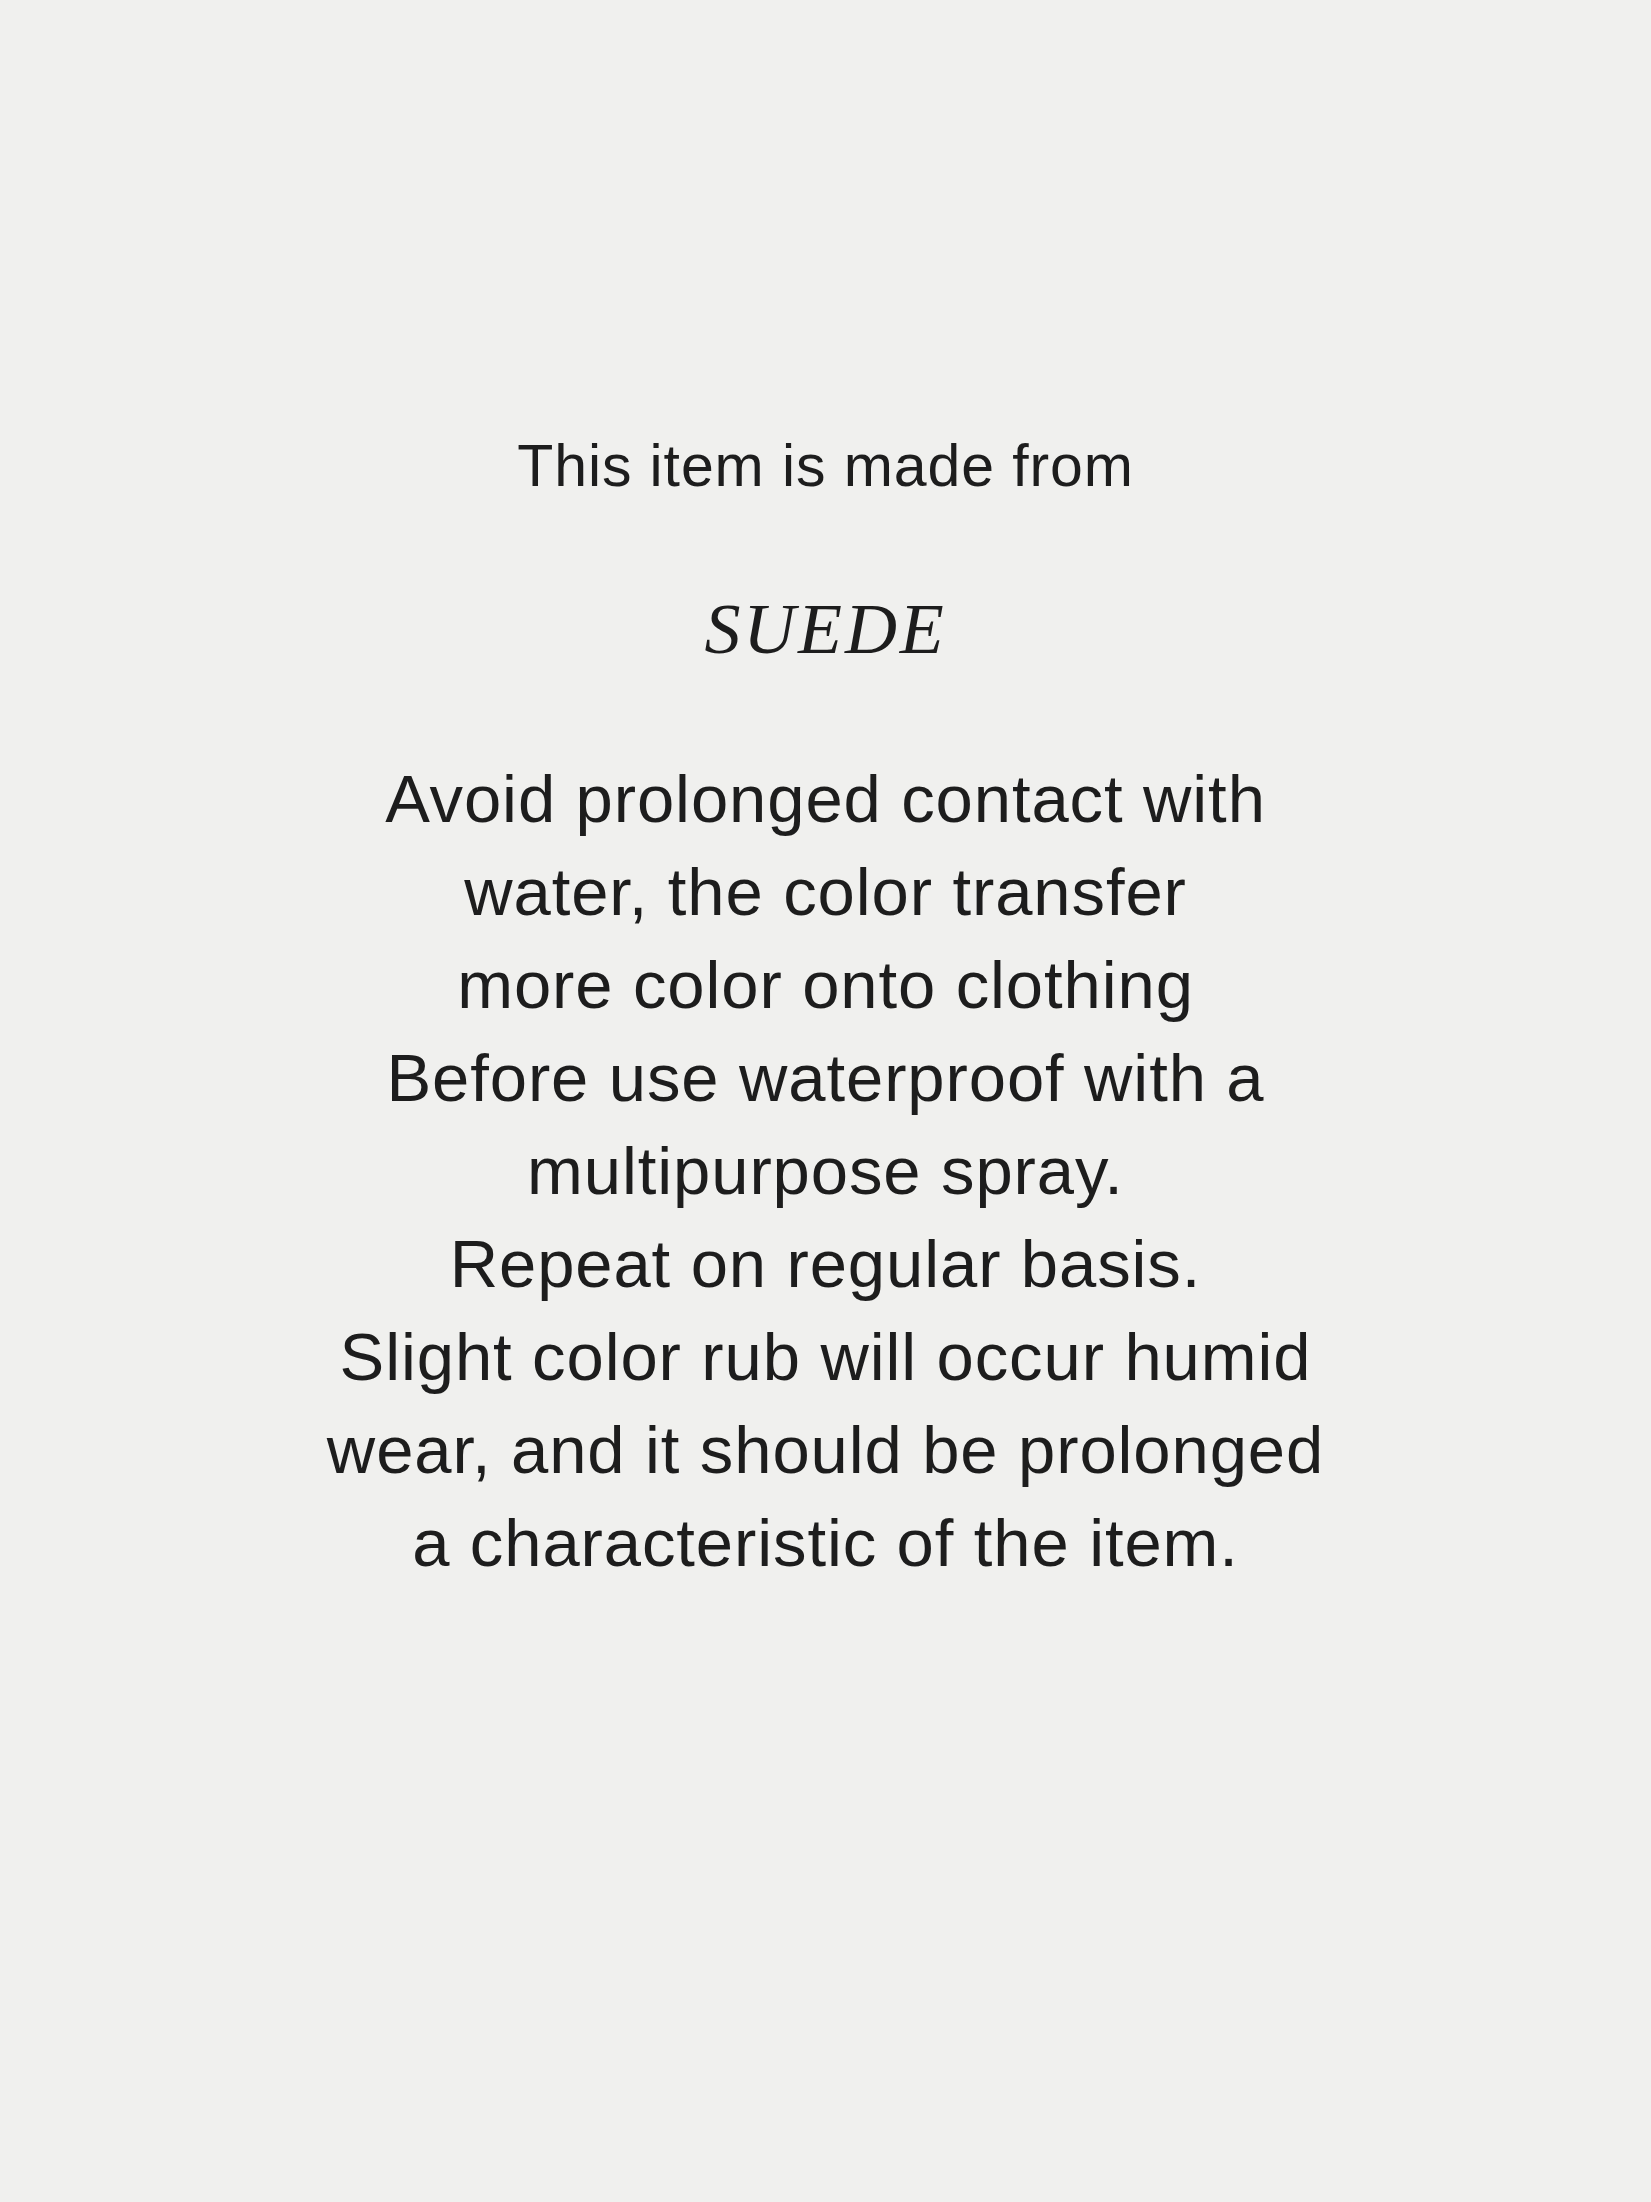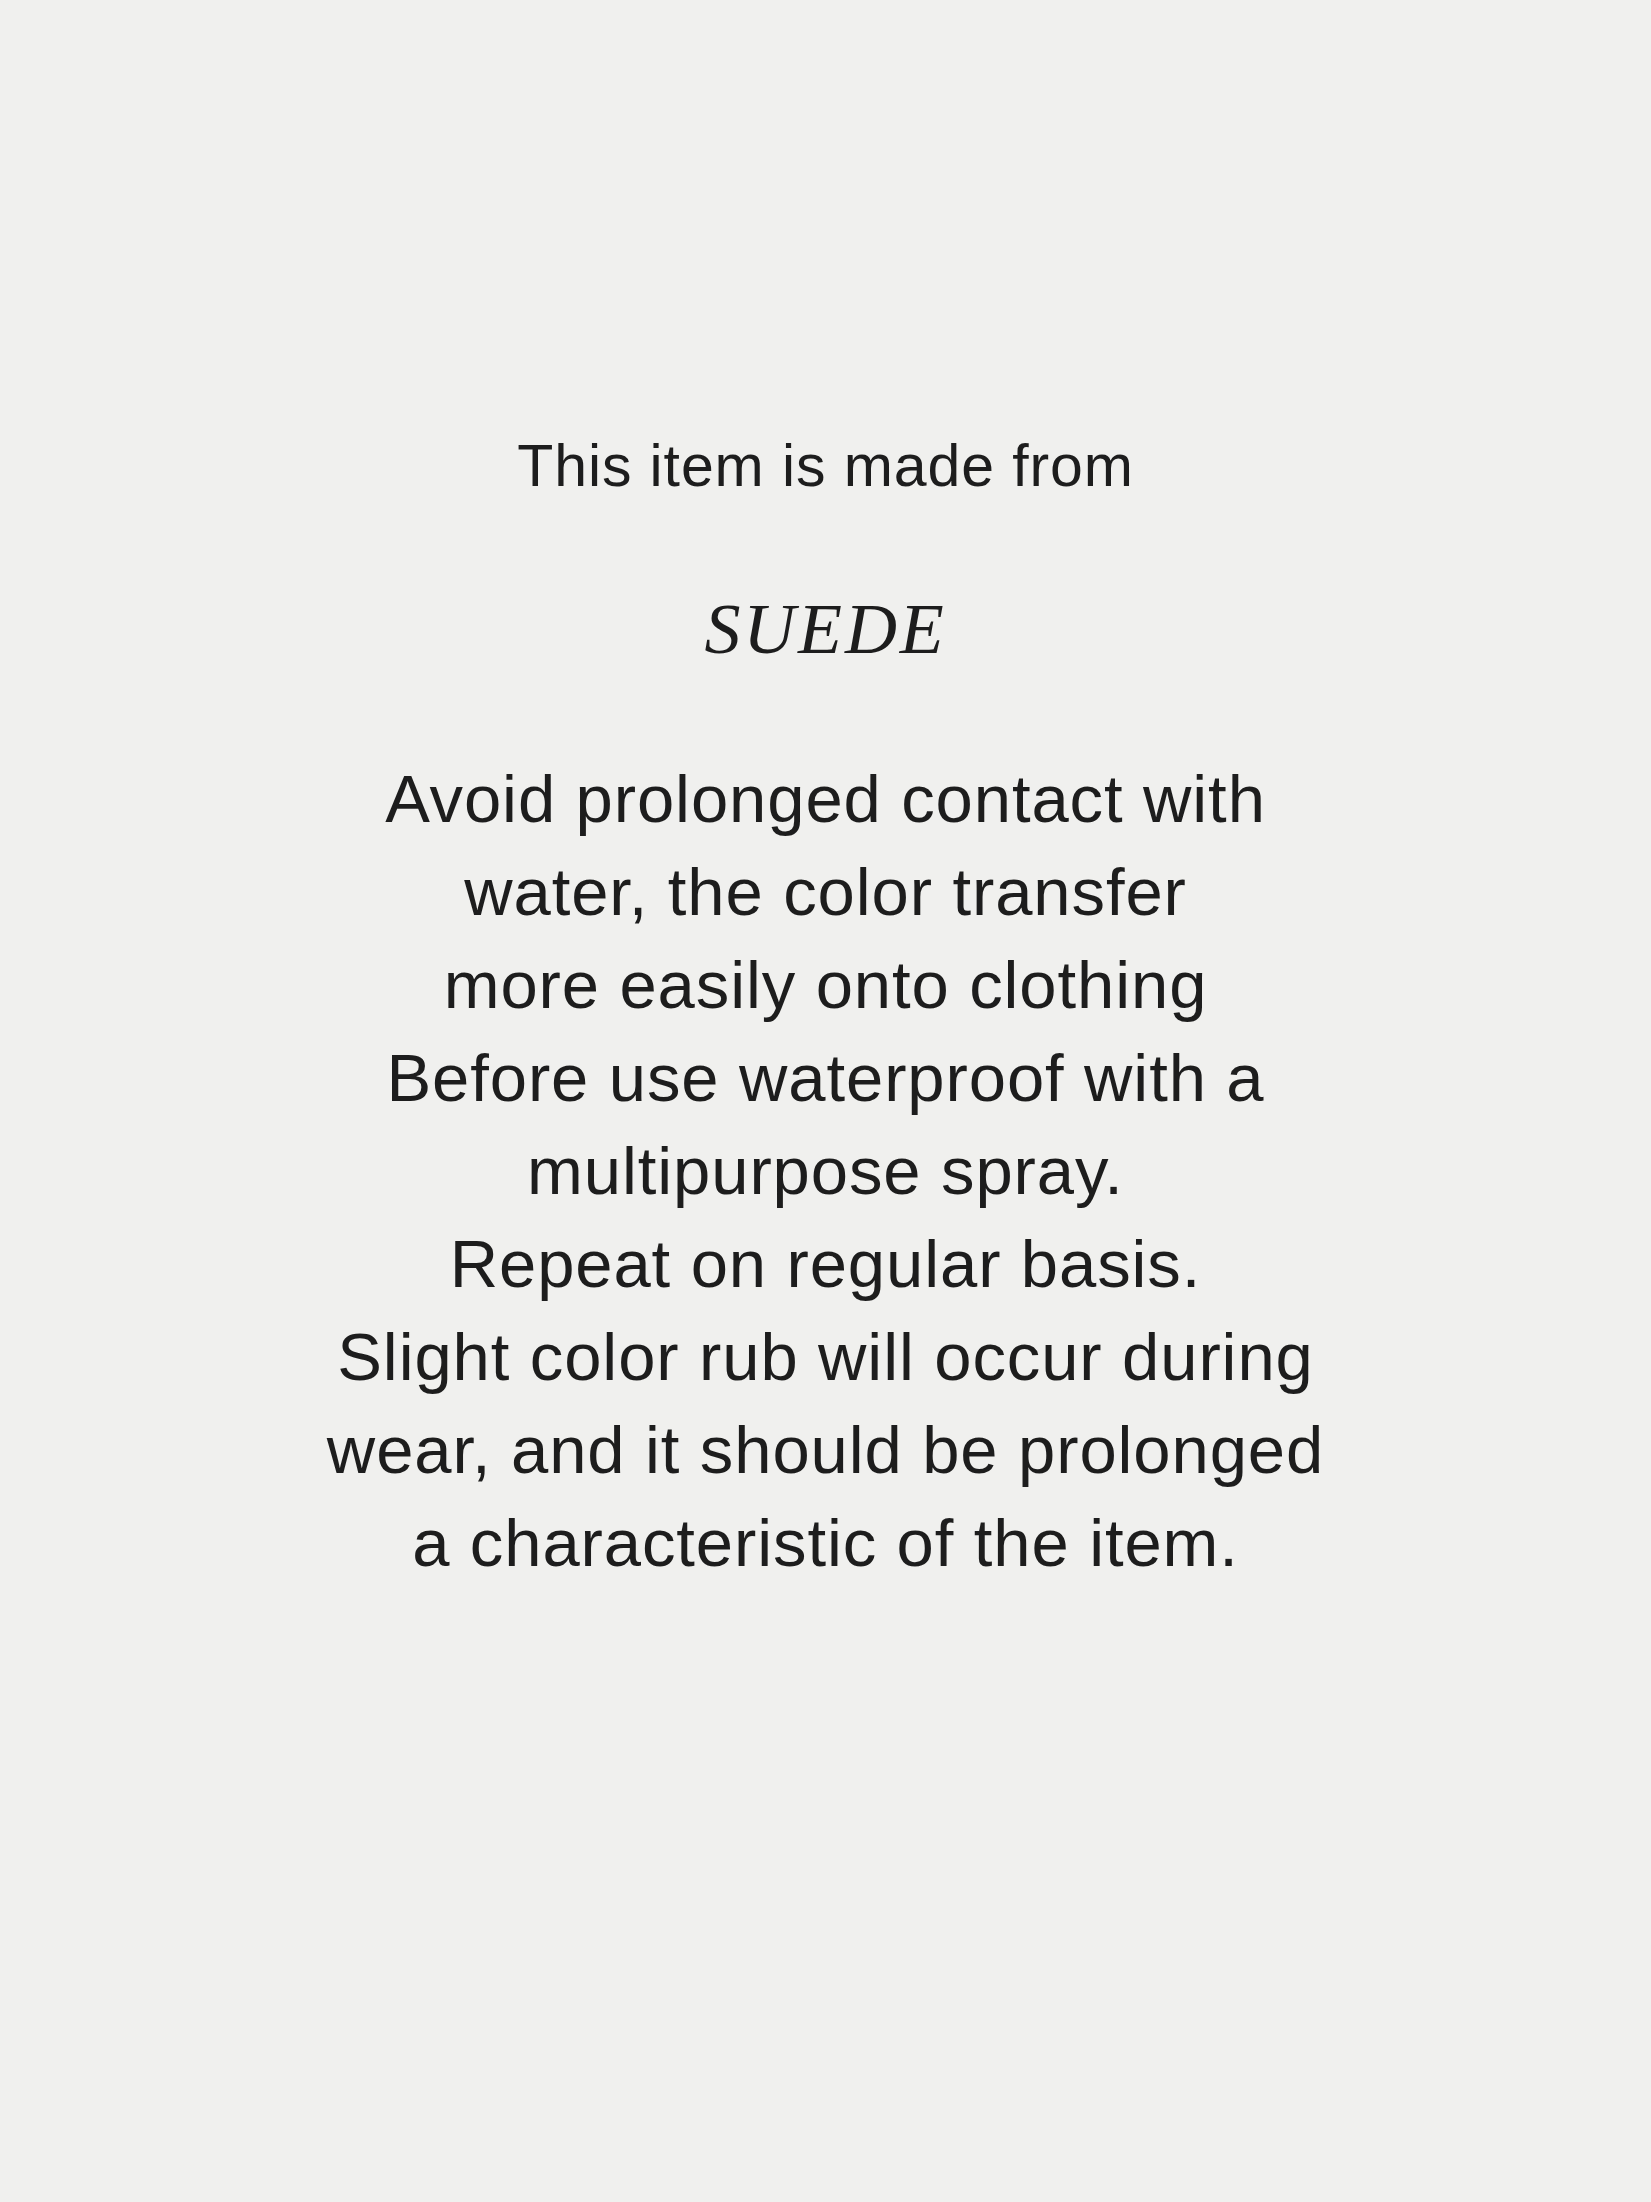--- a/index.html
+++ b/index.html
@@ -51,22 +51,22 @@
 <body>
 
 <div class="stage">
   <div class="intro">This item is made from</div>
 
   <div class="material">SUEDE</div>
 
   <div class="care">
     <div class="care-line">Avoid prolonged contact with</div>
     <div class="care-line">water, the color transfer</div>
-    <div class="care-line">more easily onto clothing</div>
+    <div class="care-line">more color onto clothing</div>
     <div class="care-line">Before use waterproof with a</div>
     <div class="care-line">multipurpose spray.</div>
     <div class="care-line">Repeat on regular basis.</div>
-    <div class="care-line">Slight color rub will occur during</div>
+    <div class="care-line">Slight color rub will occur humid</div>
     <div class="care-line">wear, and it should be prolonged</div>
     <div class="care-line">a characteristic of the item.</div>
   </div>
 </div>
 
 
 </body></html>

